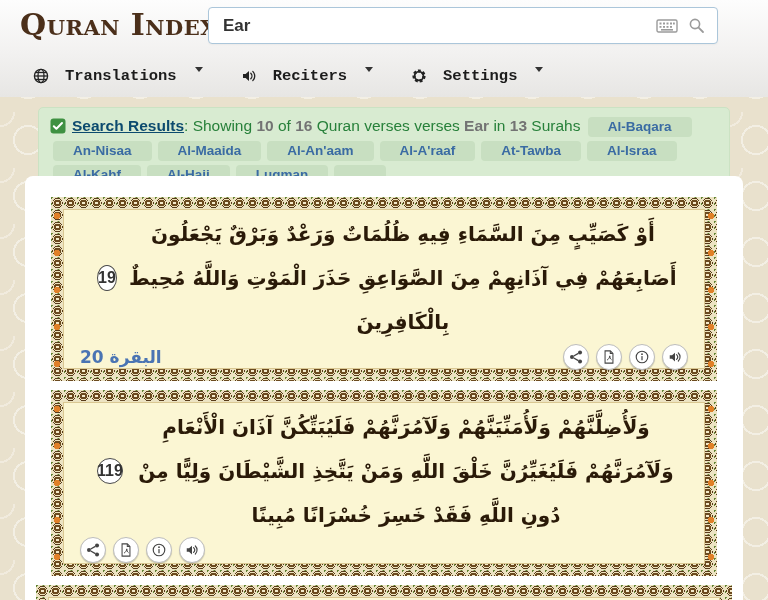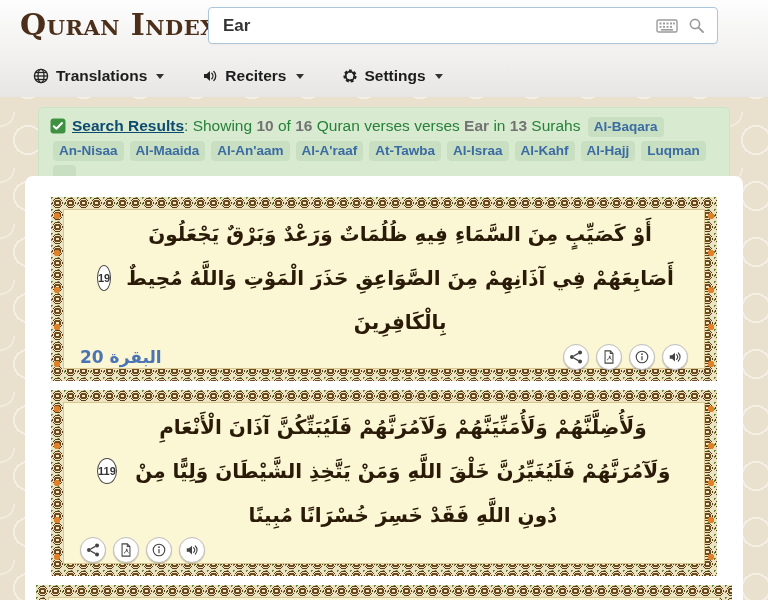--- a/index.html
+++ b/index.html
@@ -36,21 +36,21 @@
     font-size:17px; font-weight:bold; color:#333; padding:0 0 0 14px;
   }
   .sb-icon { color:#9b9b9b; display:flex; align-items:center; cursor:pointer; }
   .sb-icon + .sb-icon { margin-left:10px; }
   .sb-icon:last-child { margin-right:12px; }
 
   .nav {
     position:absolute; left:33px; top:64px; height:24px;
     display:flex; align-items:center; gap:38px;
   }
-  .nav-item { display:flex; align-items:center; gap:7px; cursor:pointer; }
+  .nav-item { display:flex; gap:16px; cursor:pointer;font-family:Liberation Mono, monospace; }
   .nav-item .lbl { font-size:15.5px; font-weight:bold; color:#1c1c1c; }
   .nav-ic { color:#222; display:flex; align-items:center; }
   .caret {
     width:0; height:0; border-left:4.5px solid transparent; border-right:4.5px solid transparent;
     border-top:5px solid #333; margin-left:2px;
   }
   .usflag {
     width:18px; height:12px; border:1px solid #b5b5b5; border-radius:1px;
     background:
       linear-gradient(#3e3d8f,#3e3d8f) 0 0/8px 6px no-repeat,
@@ -64,21 +64,21 @@
     padding:6px 11px 6px; line-height:23px; font-size:15.5px; color:#27803a;
   }
   .banner b { font-weight:bold; color:#737373; }
   .sr-title { text-decoration:underline; cursor:pointer; font-weight:bold; color:#0c4a6e; }
   .chk {
     display:inline-block; vertical-align:-3px; margin-right:6px;
   }
   .badge {
     display:inline-block; background:#c8dfc1; color:#3a6ba3;
     font-size:13.5px; font-weight:bold; border-radius:4px;
-    padding:0 6px 1px; margin:1px 3px; line-height:19px; cursor:pointer;
+    padding:0 20px 1px; margin:1px 3px; line-height:19px; cursor:pointer;
   }
   .badge-more { color:#708bab; }
 
   
   .content {
     position:absolute; left:25px; top:176px; width:718px; height:425px;
     background:#fff; border-radius:8px 8px 0 0; padding-top:21px;
   }
   .card {
     margin:0 26px 9px; padding:12px;
@@ -97,21 +97,21 @@
   .verse {
     flex:1; display:flex; align-items:center; justify-content:center;
     direction:rtl; text-align:center;
     font-family:"DejaVu Sans", sans-serif;
     font-size:20px; font-weight:bold; color:#2a1a08; line-height:44px;
     padding:0 14px;
   }
   .vnum {
     display:inline-flex; align-items:center; justify-content:center;
     width:26px; height:26px; border:1.5px solid #4a4a4a; border-radius:50%;
-    background:#fff; color:#333; font-size:11px; font-weight:bold;
+    background:#fff; color:#333; font-size:16px; font-weight:bold;
     direction:ltr; margin:0 9px; vertical-align:-7px;
     font-family:"Liberation Sans", sans-serif; line-height:1;
   }
   .card-foot {
     display:flex; justify-content:space-between; align-items:center;
     padding:0 6px 2px;
   }
   .surah-link {
     direction:rtl; font-family:"DejaVu Sans", sans-serif;
     font-size:17px; font-weight:bold; color:#4a74b3; cursor:pointer;

